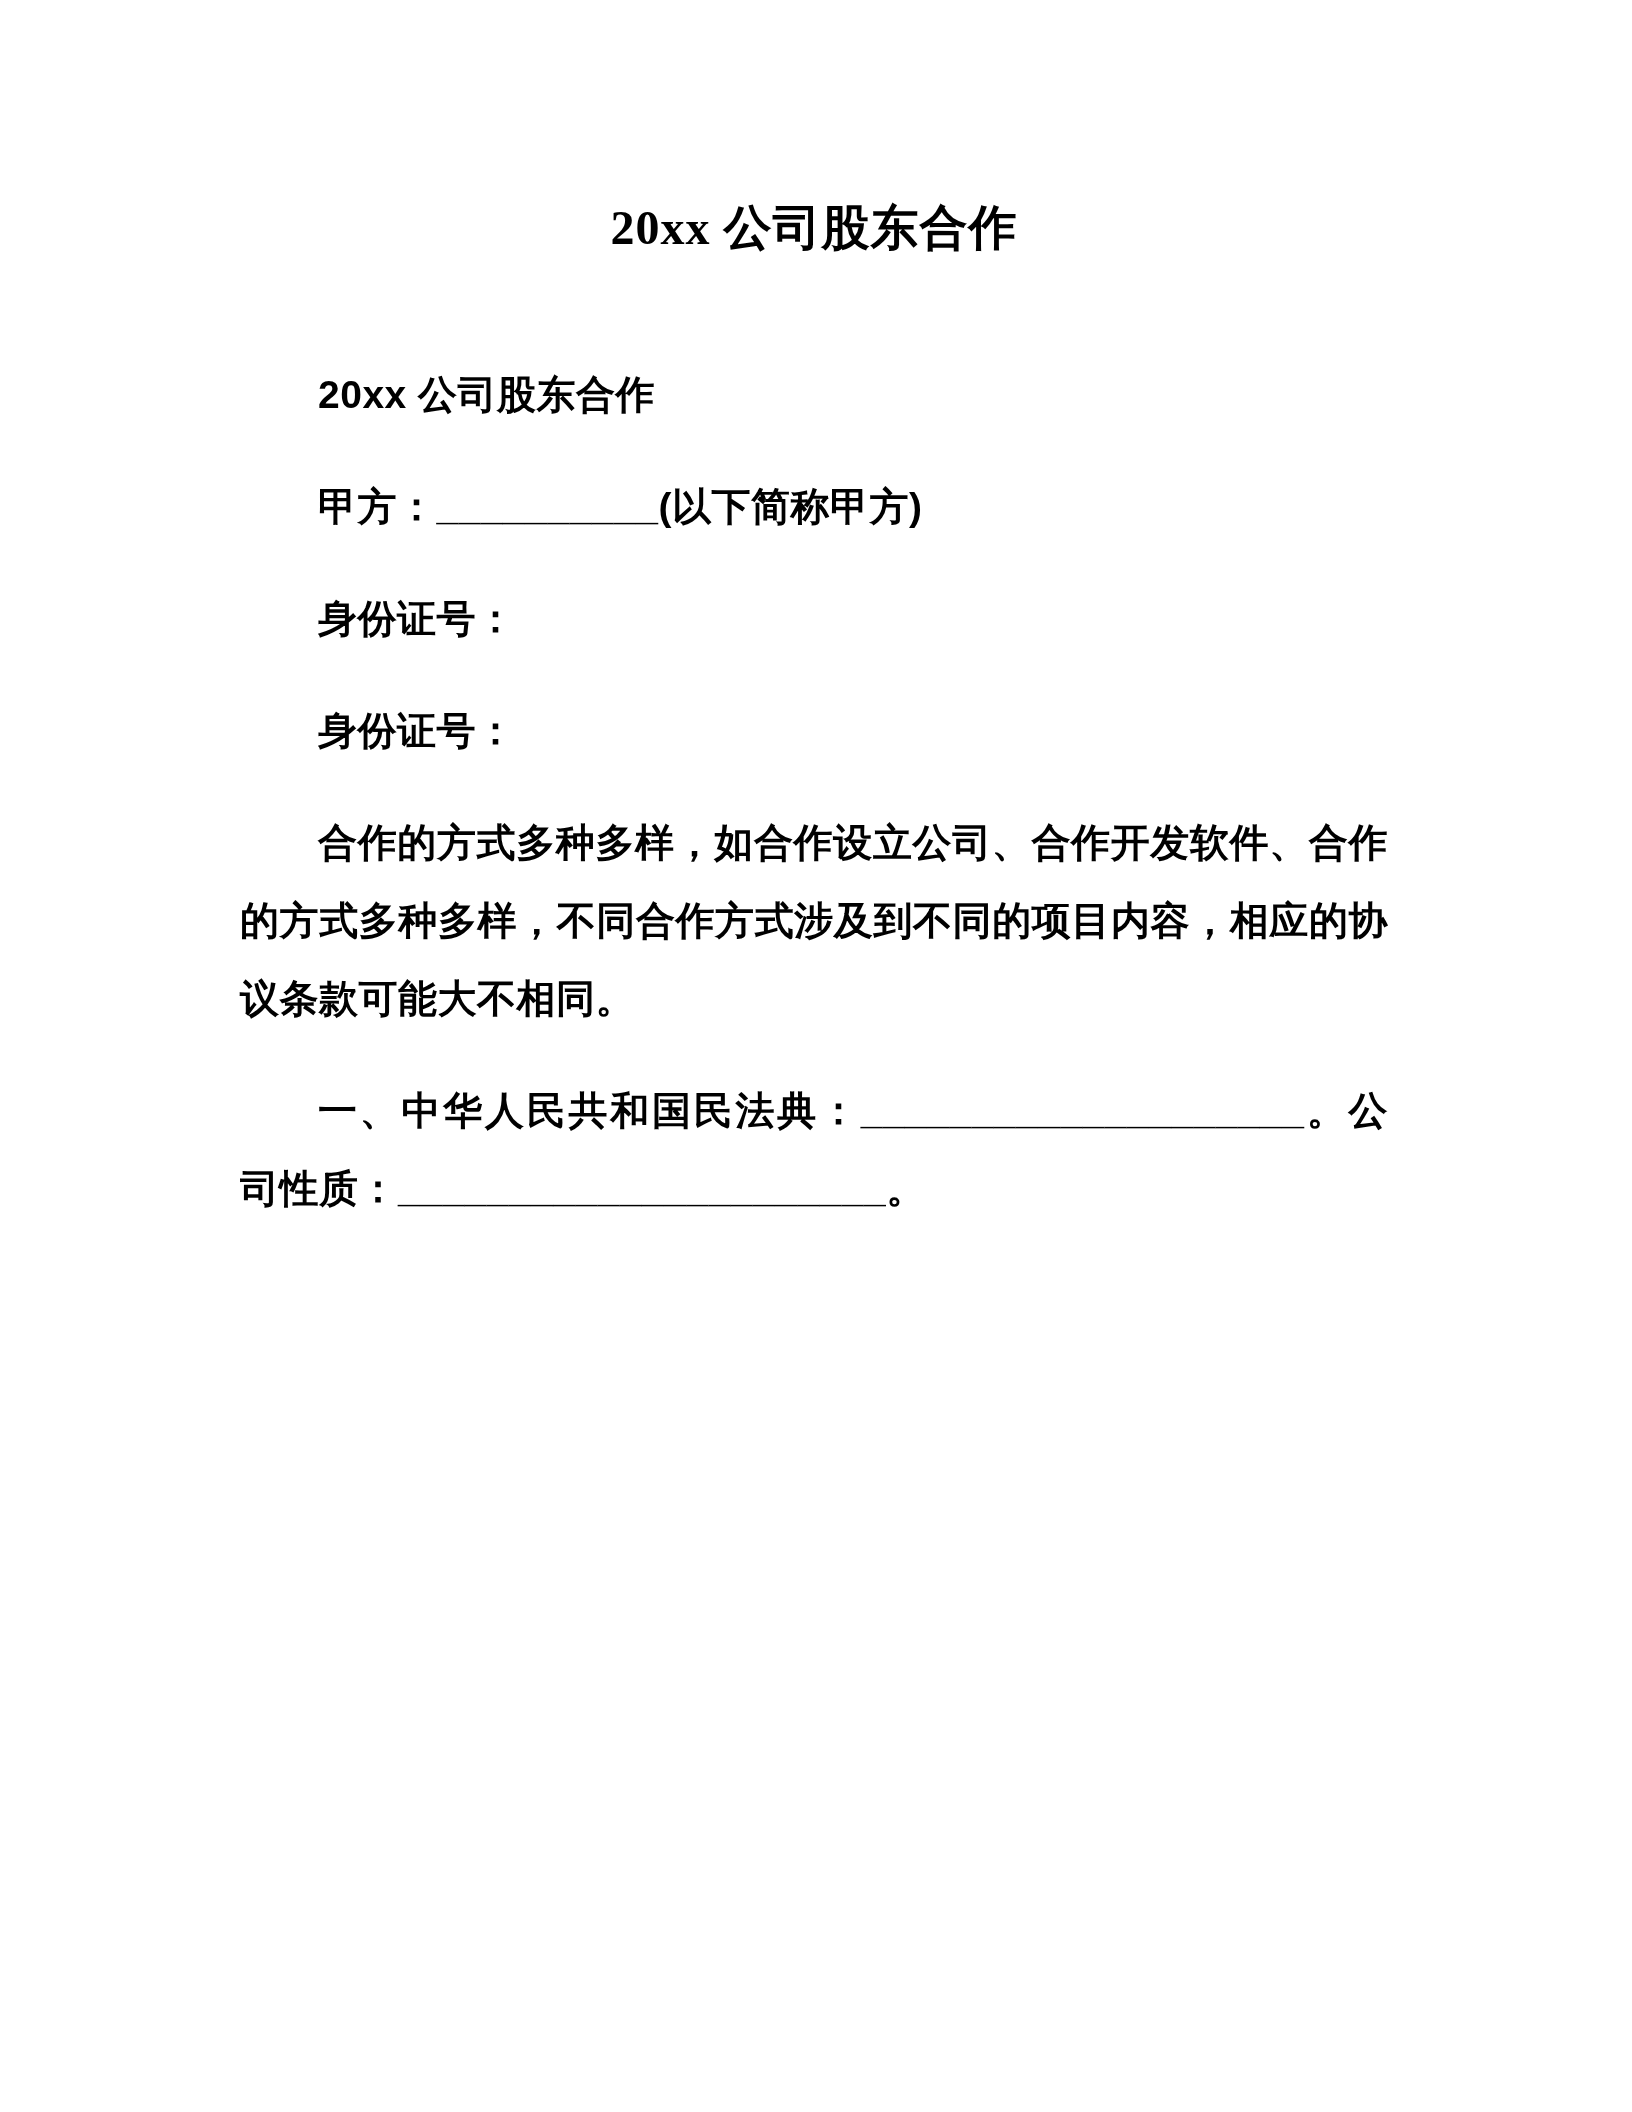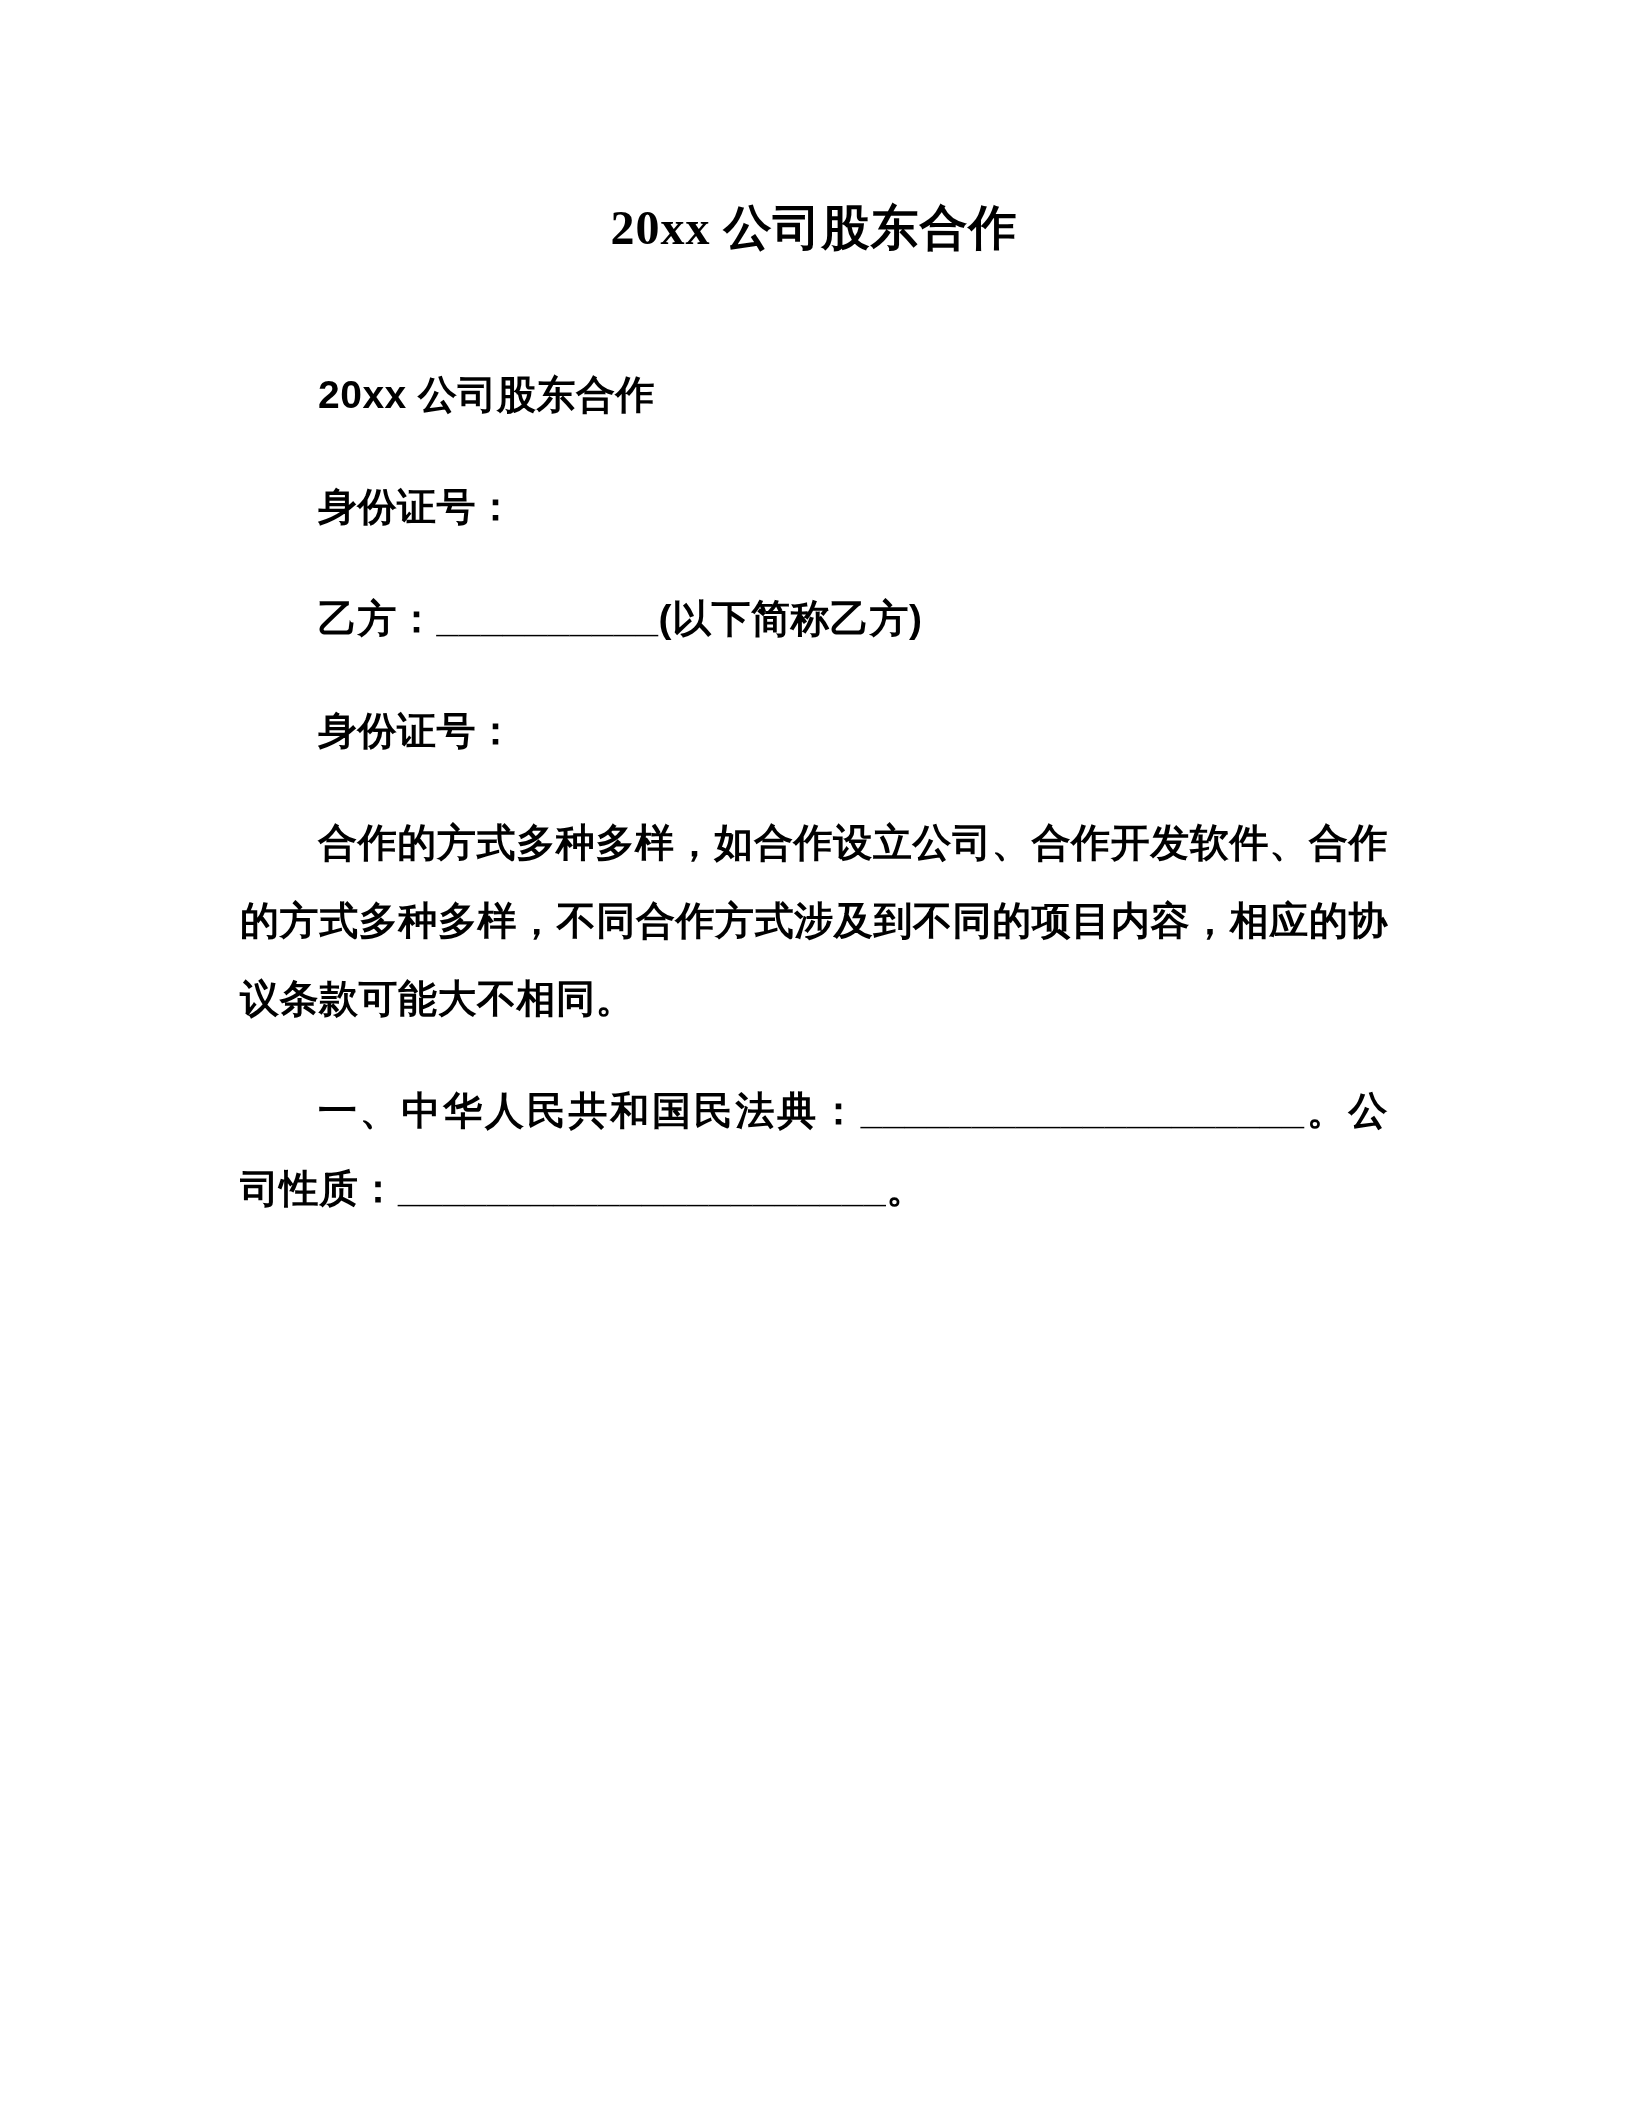--- a/index.html
+++ b/index.html
@@ -46,19 +46,19 @@
   }
 </style>
 </head>
 <body>
 
 <div class="doc-page">
   <h1 class="doc-title">20xx 公司股东合作</h1>
 
   <div class="doc-body">
     <p class="short-line">20xx 公司股东合作</p>
+    <p class="short-line">甲方：__________(以下简称甲方)</p>
     <p class="short-line">身份证号：</p>
-    <p class="short-line">乙方：__________(以下简称乙方)</p>
     <p class="short-line">身份证号：</p>
     <p>合作的方式多种多样，如合作设立公司、合作开发软件、合作的方式多种多样，不同合作方式涉及到不同的项目内容，相应的协议条款可能大不相同。</p>
     <p>一、中华人民共和国民法典：____________________。公司性质：______________________。</p>
   </div>
 </div>
 
 </body></html>

